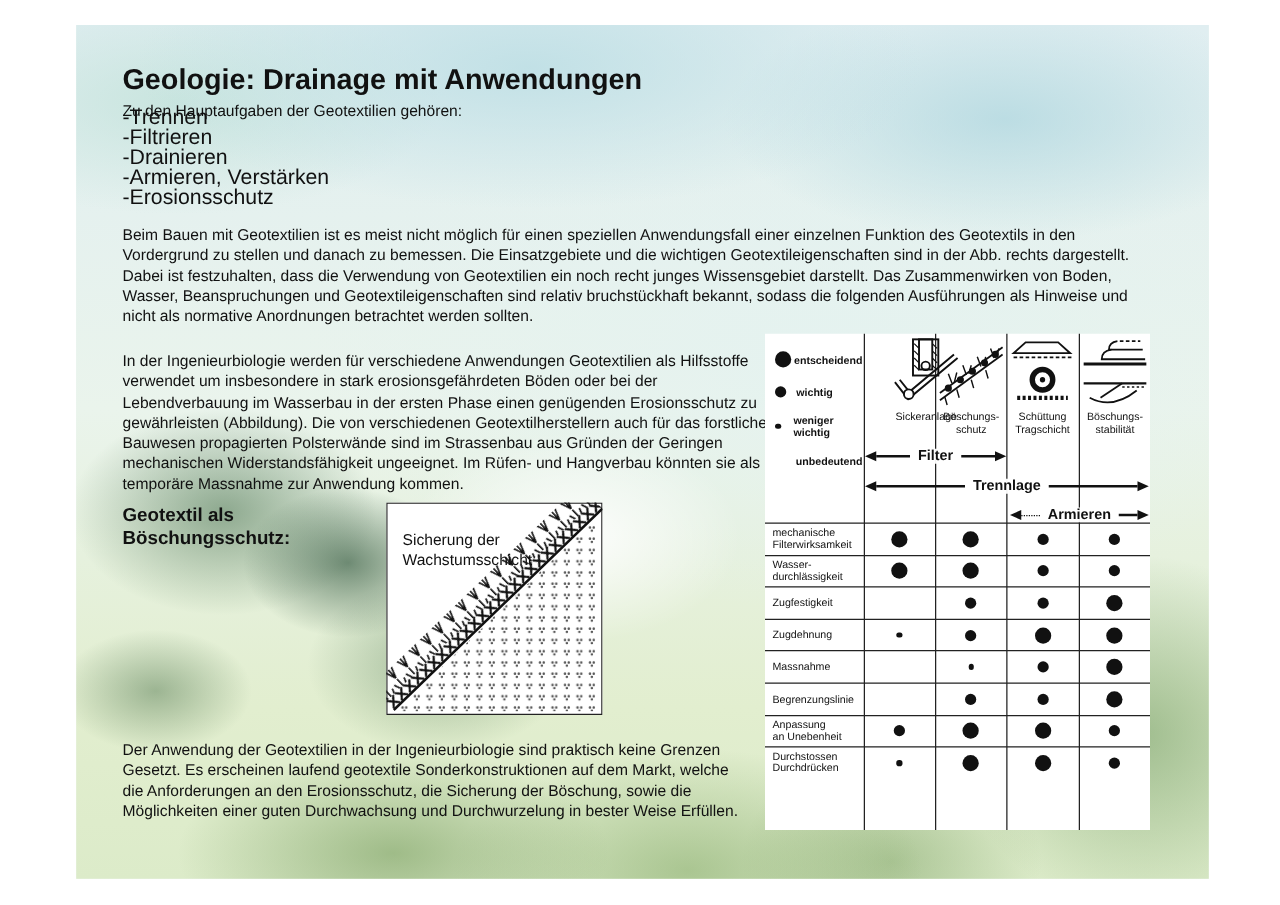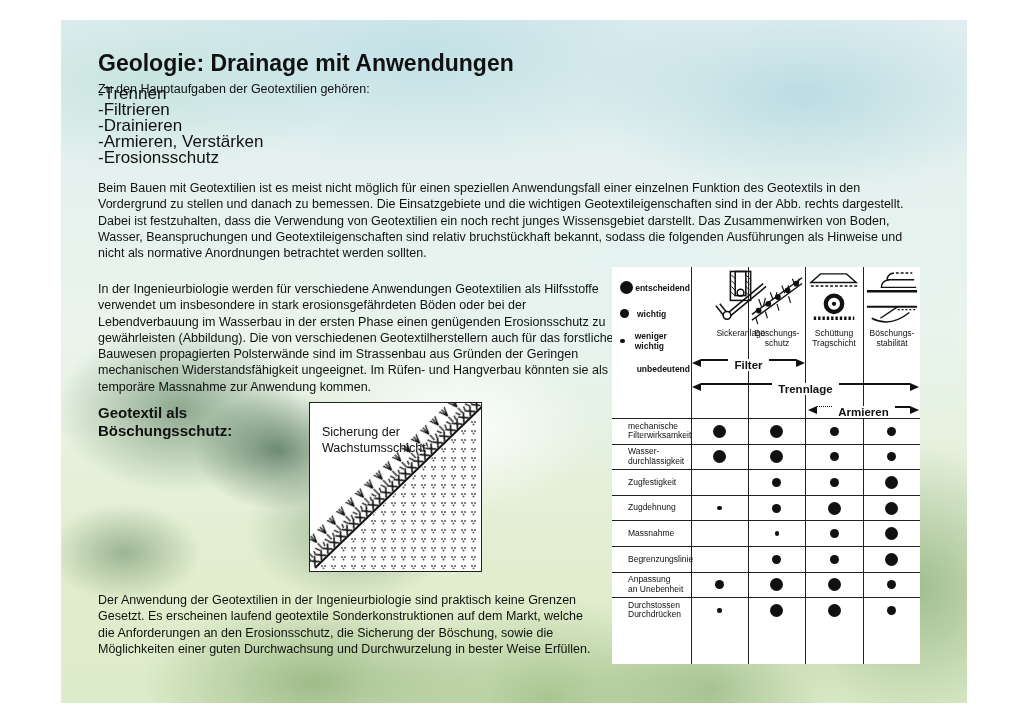--- a/index.html
+++ b/index.html
@@ -44,29 +44,29 @@
   
   .matrix{position:absolute;left:612px;top:267px;width:308px;height:397px;background:#fff;font-size:8.5px;}
   .vline{position:absolute;top:0;width:1px;height:397px;background:#222;}
   .legend{position:absolute;left:8px;top:12px;width:70px;}
   .leg-item{display:flex;align-items:center;margin-bottom:9px;min-height:17px;font-weight:600;font-size:8.5px;}
   .leg-dotbox{width:17px;display:flex;justify-content:flex-start;align-items:center;}
   .dot{background:#111;border-radius:50%;display:inline-block;flex:none;}
   .d3{width:13px;height:13px;} .d2{width:9px;height:9px;} .d1{width:4.5px;height:4.5px;}
   .mcolhead{position:absolute;top:2px;display:flex;flex-direction:column;align-items:center;}
   .mcolhead .clabel{font-size:8.5px;line-height:9.5px;text-align:center;margin-top:2px;}
-  .arrow{position:absolute;display:flex;height:12px;}
+  .arrow{position:absolute;display:flex;align-items:center;height:12px;}
   .ah-l{width:0;height:0;border-top:4px solid transparent;border-bottom:4px solid transparent;border-right:9px solid #111;flex:none;}
   .ah-r{width:0;height:0;border-top:4px solid transparent;border-bottom:4px solid transparent;border-left:9px solid #111;flex:none;}
   .aline{height:1.5px;background:#111;flex:1;}
   .aline.dotted{background:none;border-top:1.8px dotted #111;height:0;}
   .alabel{font-weight:bold;font-size:11.5px;line-height:12px;padding:0 6px;background:rgba(255,255,255,0.95);flex:none;}
   .mrows{position:absolute;left:0;top:151px;width:308px;}
   .mrow{display:grid;grid-template-columns:79px repeat(4,1fr);height:24.6px;border-top:1px solid #222;}
-  .mlabel{display:flex;align-items:center;padding-left:16px;font-size:8.5px;line-height:9.5px;white-space:pre-line;}
+  .mlabel{display:flex;align-items:center;padding-left:6px;font-size:8.5px;line-height:9.5px;white-space:pre-line;}
   .mcell{display:flex;align-items:center;justify-content:center;}
 </style>
 </head>
 <body>
 
 <div class="photo"></div>
 
 <div class="title">Geologie: Drainage mit Anwendungen</div>
 <div class="lead">Zu den Hauptaufgaben der Geotextilien gehören:</div>
 <div class="bullets">

